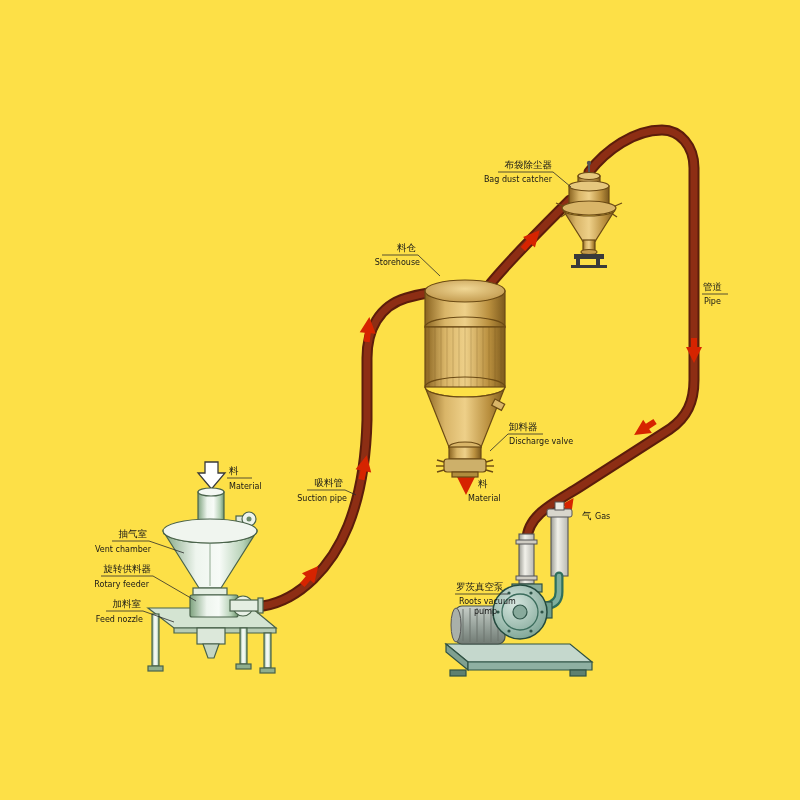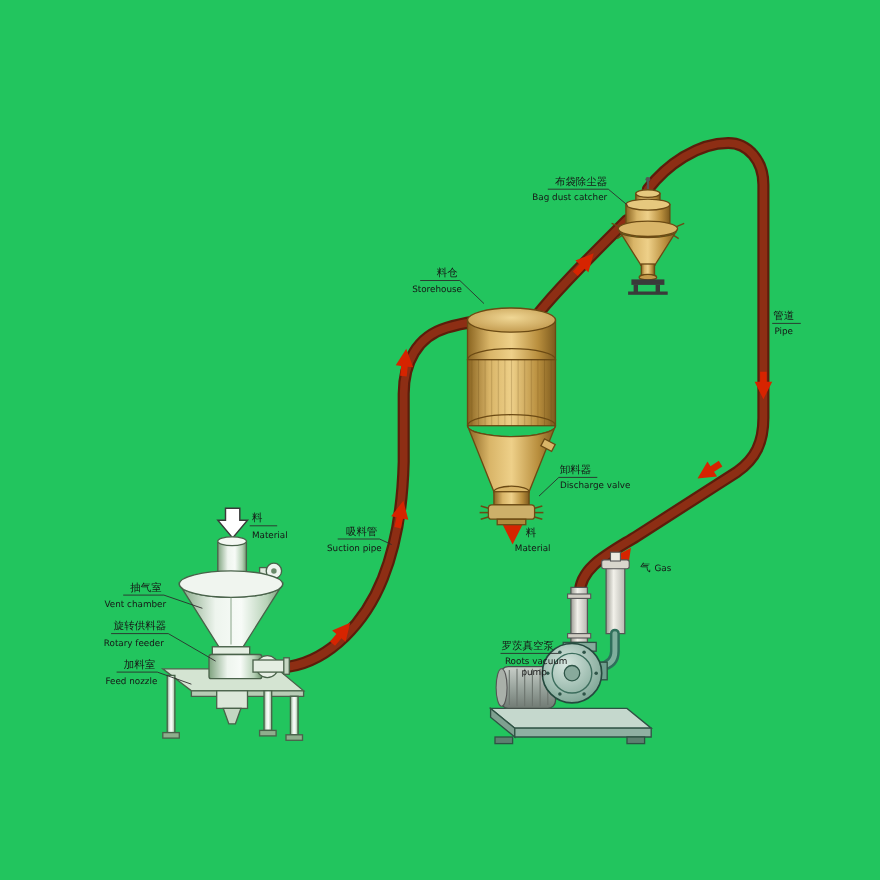--- a/index.html
+++ b/index.html
@@ -1,16 +1,16 @@
 <!DOCTYPE html>
 <html><head>
 <meta charset="utf-8">
 <style>
   html,body{margin:0;padding:0;background:#ffffff}
-  .stage{position:relative;width:800px;height:800px;background:#22c55e;overflow:hidden}
+  .stage{position:relative;width:800px;height:800px;background:#fde047;overflow:hidden}
   svg{display:block}
   .lbl-zh{font-family:"DejaVu Sans",sans-serif;font-size:9.5px;fill:#161616}
   .lbl-en{font-family:"DejaVu Sans",sans-serif;font-size:8px;fill:#161616}
   .leader{stroke:#2b2b2b;stroke-width:.8;fill:none}
   .pipe-outer{fill:none;stroke:#5c1d0b;stroke-width:11;stroke-linecap:round;stroke-linejoin:round}
   .pipe-inner{fill:none;stroke:#8d2e14;stroke-width:7;stroke-linecap:round;stroke-linejoin:round}
   .eq{stroke:#6b4a14;stroke-width:1.2}
   .gr{stroke:#49624a;stroke-width:1.2}
   .pm{stroke:#2f5244;stroke-width:1.2}
 </style>

